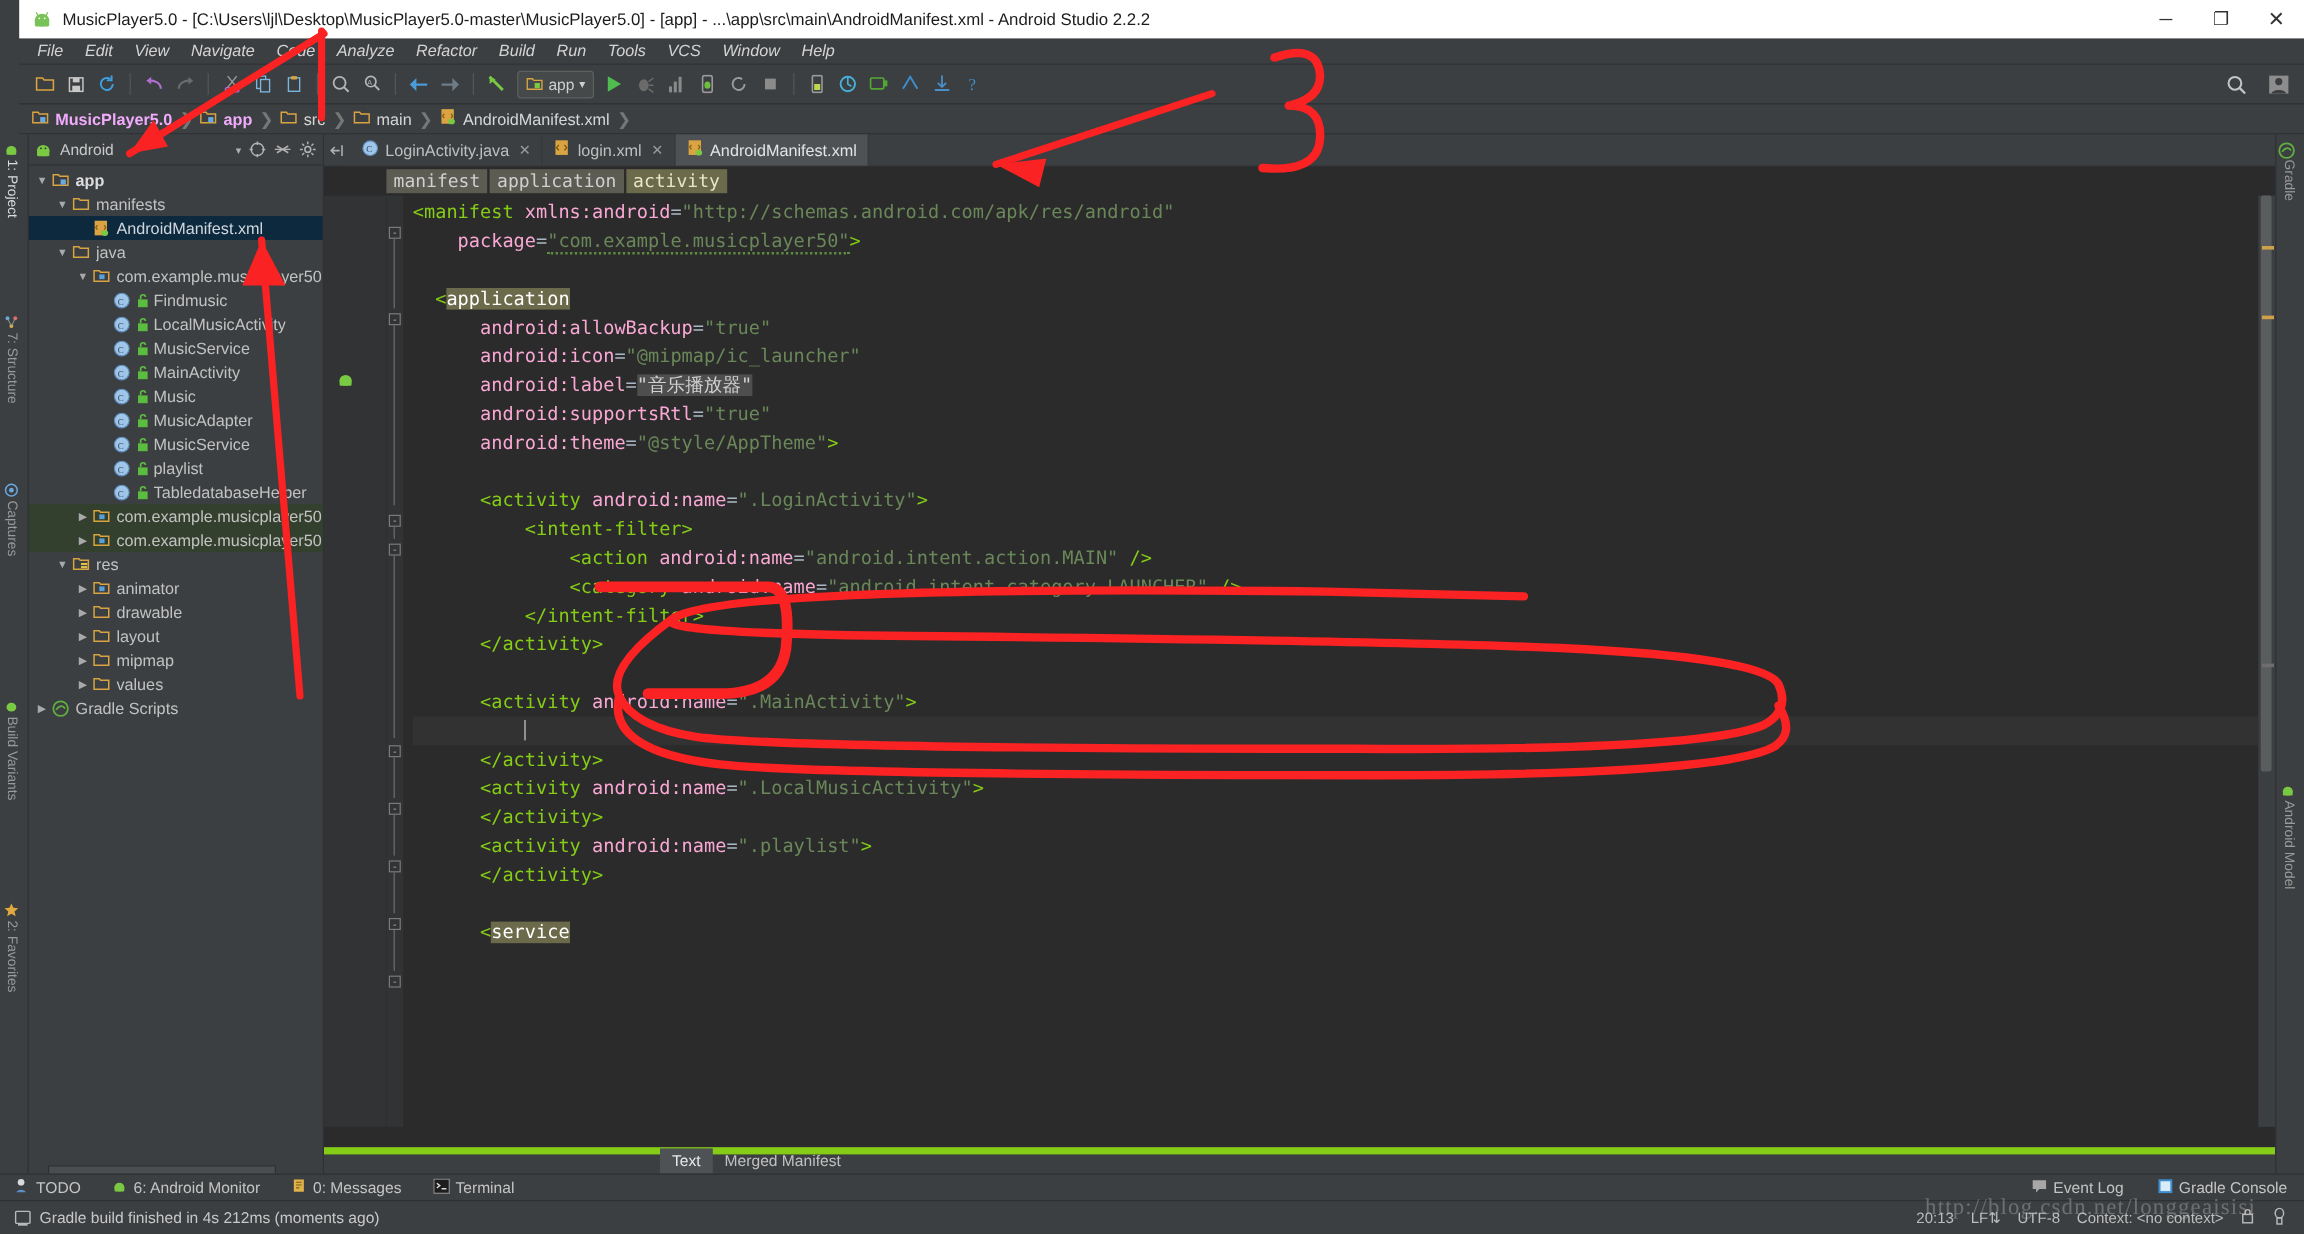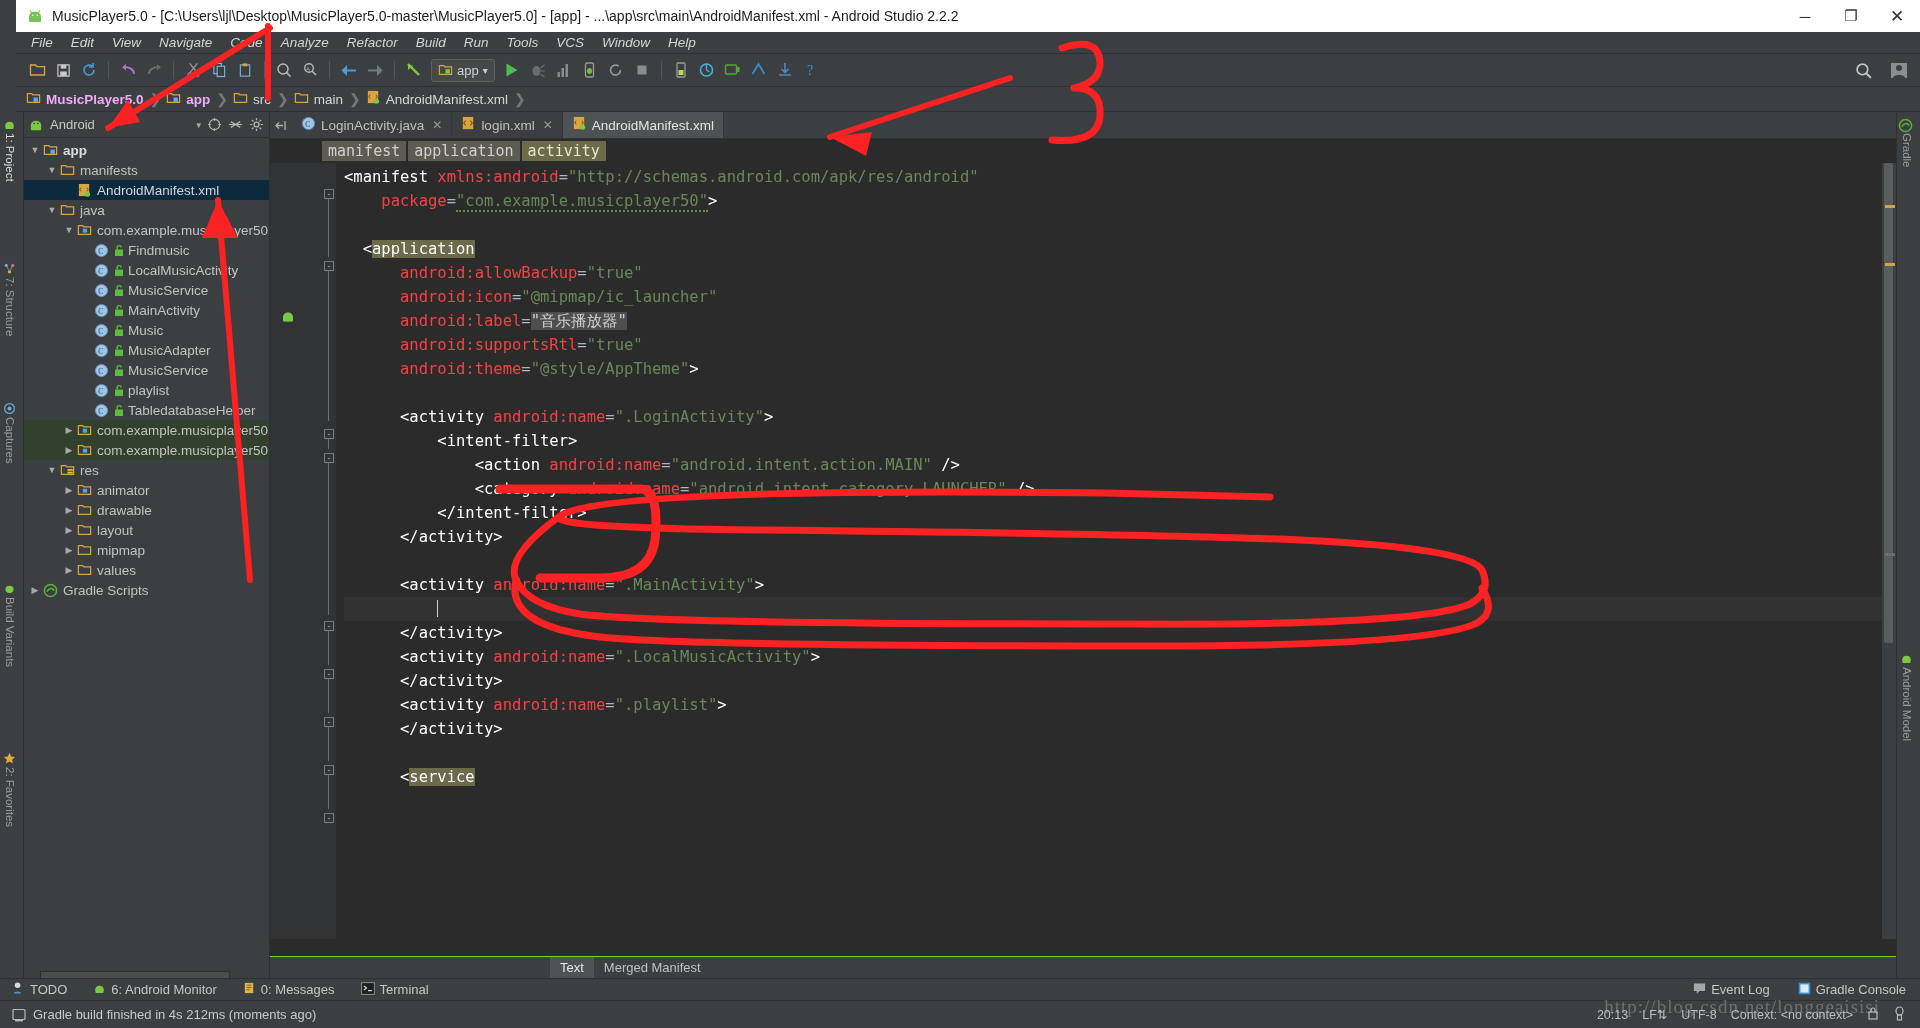--- a/index.html
+++ b/index.html
@@ -143,22 +143,22 @@
   .fold-line { position: absolute; left: 6px; width: 1px; background: #6e6e6e; }
 
   .code {
     flex: 1; position: relative; overflow: hidden;
     font-family: "DejaVu Sans Mono", monospace;
     font-size: 15.5px; line-height: 24px;
     padding: 2px 0 0 8px; white-space: pre; color: #a9b7c6;
   }
   .ln { height: 24px; white-space: pre; }
   .ln.curline { background: #323232; }
-  .k-tag { color: #ffffff; }
-  .k-attr { color: #ef4444; }
+  .k-tag { color: #84cc16; }
+  .k-attr { color: #f9a8d4; }
   .k-val { color: #6a8759; }
   .k-plain { color: #a9b7c6; }
   .k-hl { background: #6b6a4a; color: #ffffff; }
   .k-hl2 { background: #4e4e4e; color: #d0d0d0; }
   .squig { border-bottom: 2px dotted #5b8c3f; }
   .caret {
     display: inline-block; width: 1px; height: 17px; background: #d0d0d0;
     vertical-align: -3px;
   }
 
@@ -169,21 +169,21 @@
 
   
   .rail-right {
     width: 24px; flex: 0 0 24px; background: #3c3f41; position: relative;
     border-left: 1px solid #2e3133;
   }
 
   
   .editor-bottom-tabs {
     height: 22px; background: #3c3f41; display: flex; align-items: flex-end;
-    padding-left: 280px; border-top: 1px solid #84cc16; margin-top: 17px;
+    padding-left: 280px; border-top: 6px solid #84cc16; margin-top: 17px;
   }
   .ebt {
     font-size: 13px; padding: 2px 10px; color: #c0c0c0; height: 21px;
     display: flex; align-items: center;
   }
   .ebt.active { background: #4e5254; color: #e8e8e8; }
 
   .statusbar {
     position: absolute; bottom: 28px; left: 0; right: 0; height: 22px;
     background: #3c3f41; display: flex; align-items: center; padding-left: 12px;

